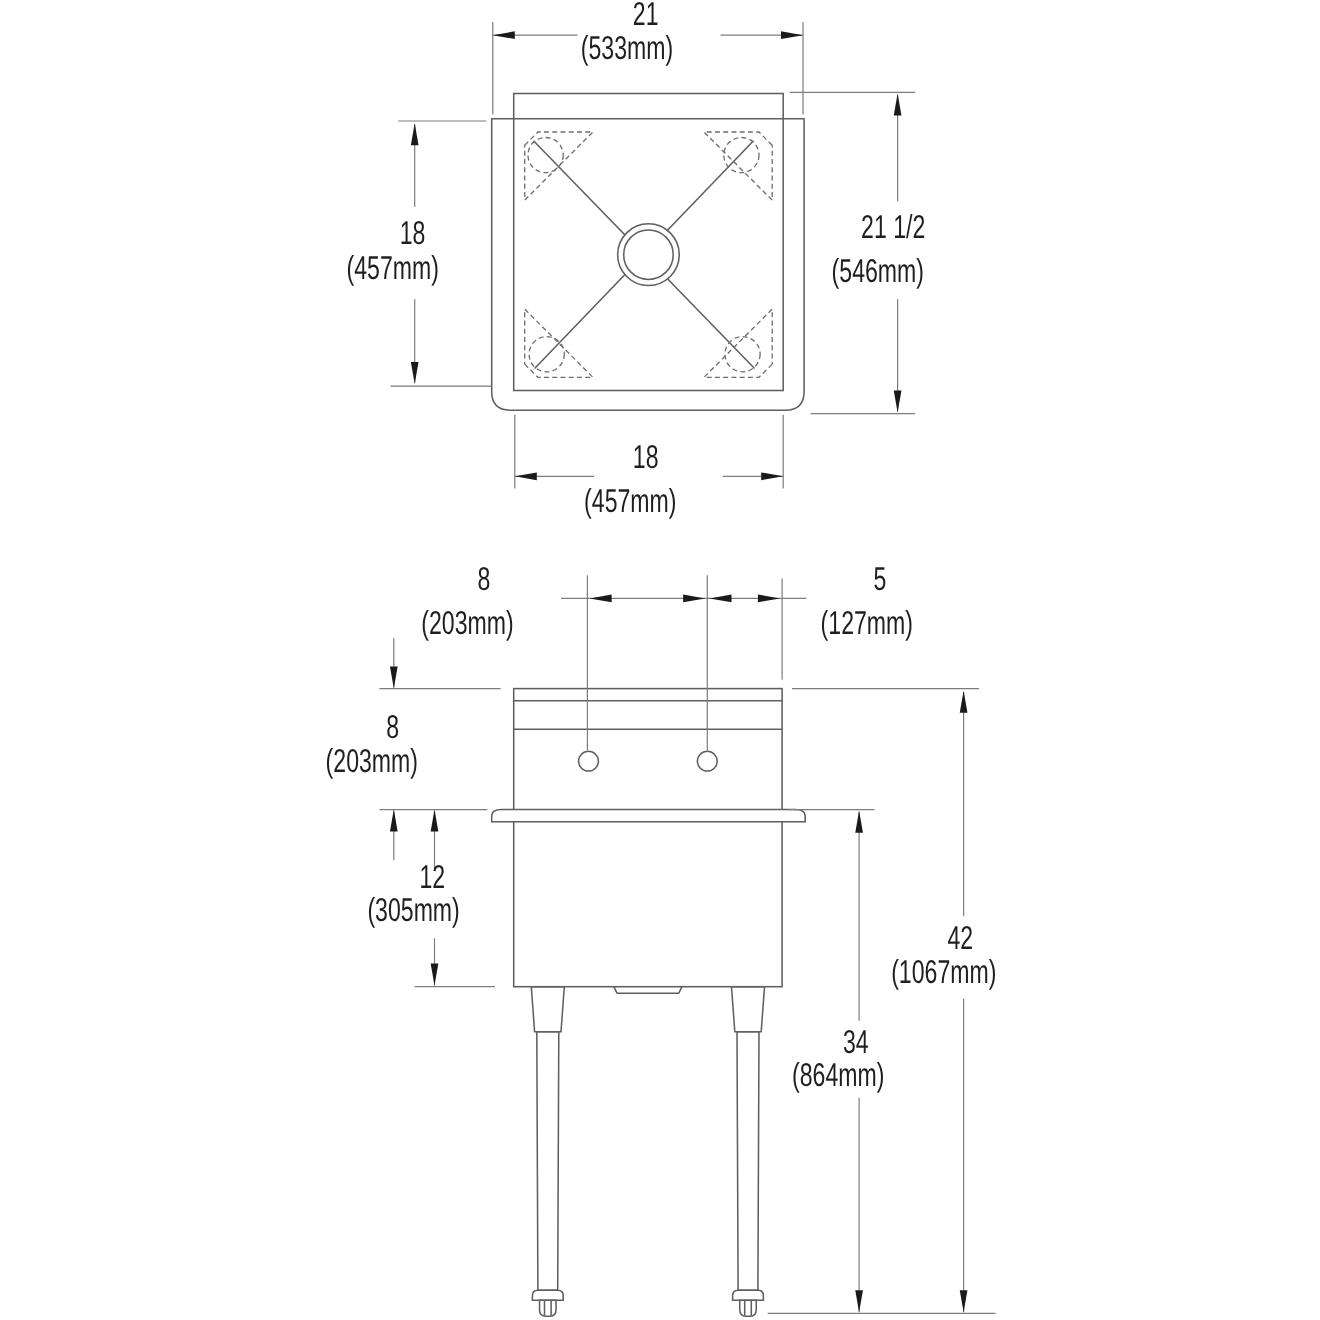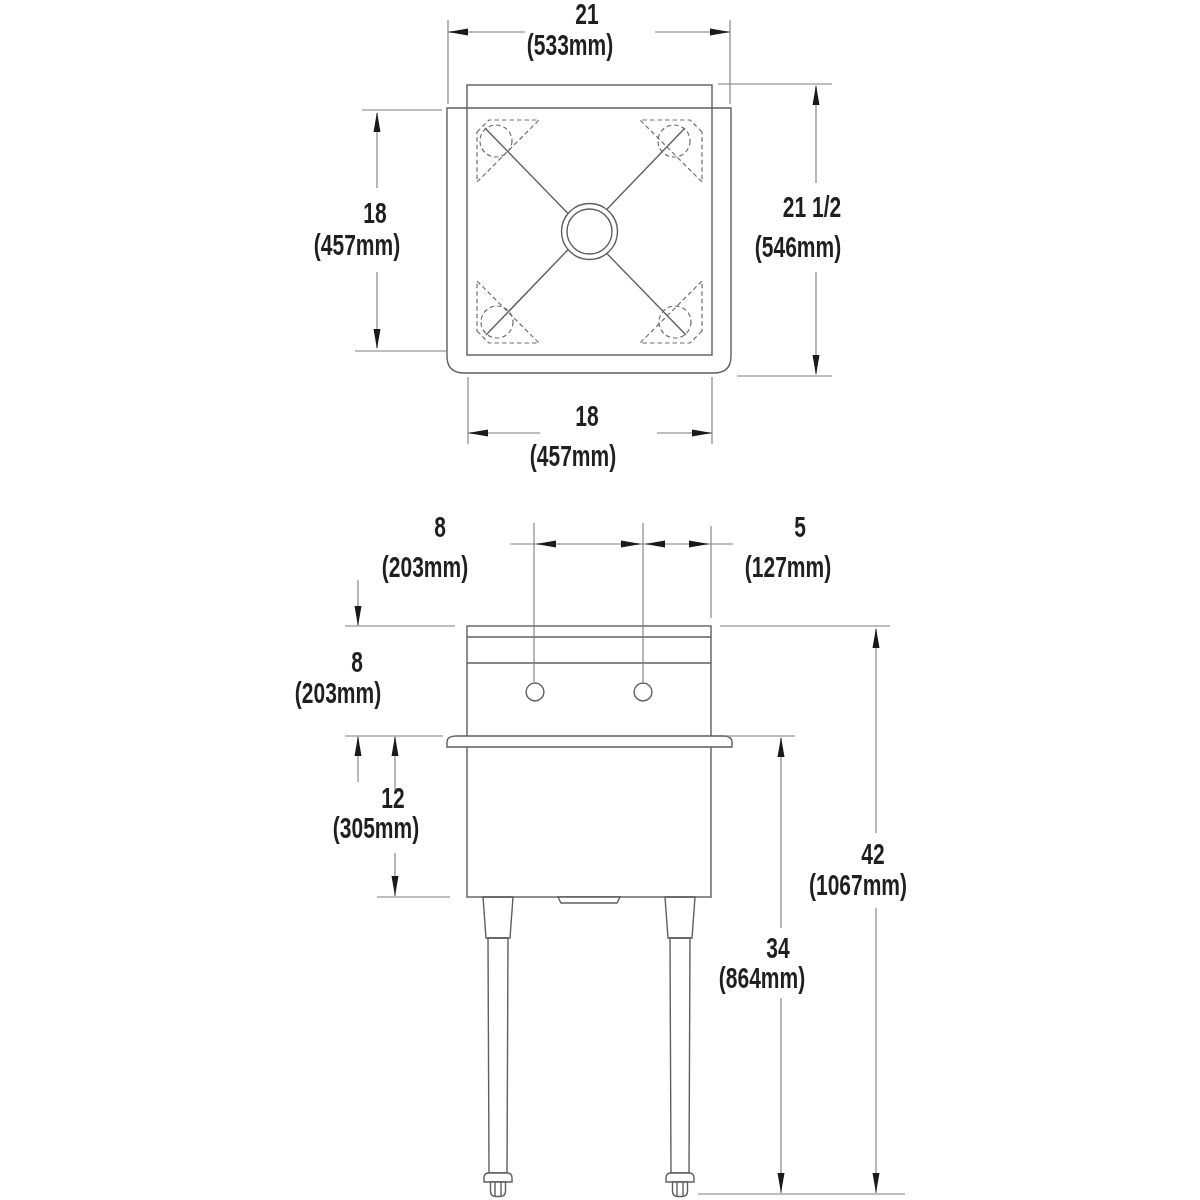--- a/index.html
+++ b/index.html
@@ -2,21 +2,20 @@
 <html><head>
 <meta charset="utf-8">
 <style>
   html,body{margin:0;padding:0;background:#fff;}
   .canvas{
     position:relative;
     width:1200px;height:1200px;
     background:#ffffff;
     font-family:"Liberation Sans", sans-serif;
     overflow:hidden;
-    font-weight:bold;
   }
   .canvas svg{position:absolute;left:0;top:0;}
   .dim-label{
     position:absolute;
     transform:translate(-50%,-50%) scaleX(0.70);
     font-size:30px;
     line-height:1;
     color:#1f1f1f;
     white-space:nowrap;
     text-align:center;

